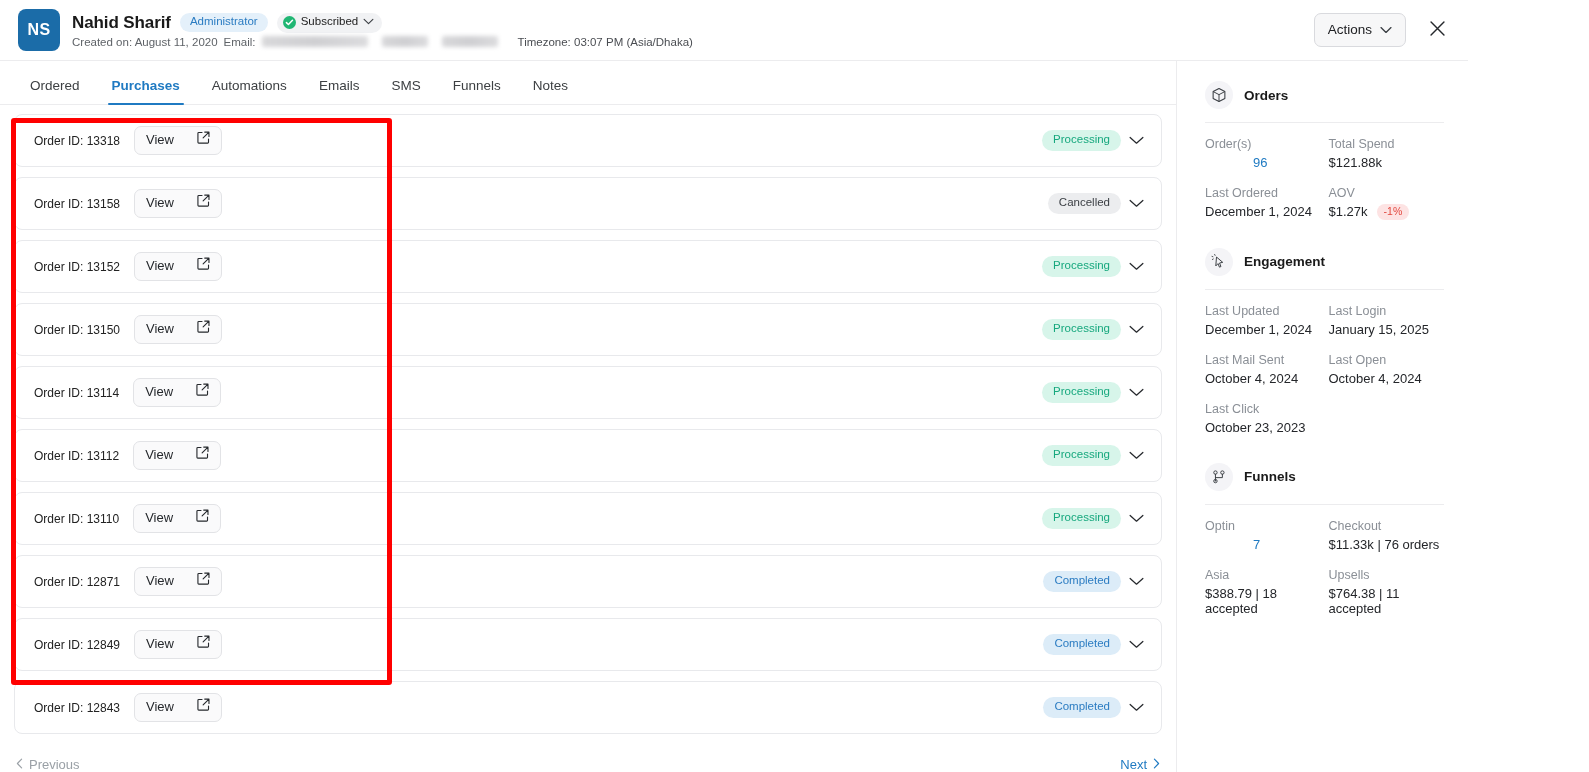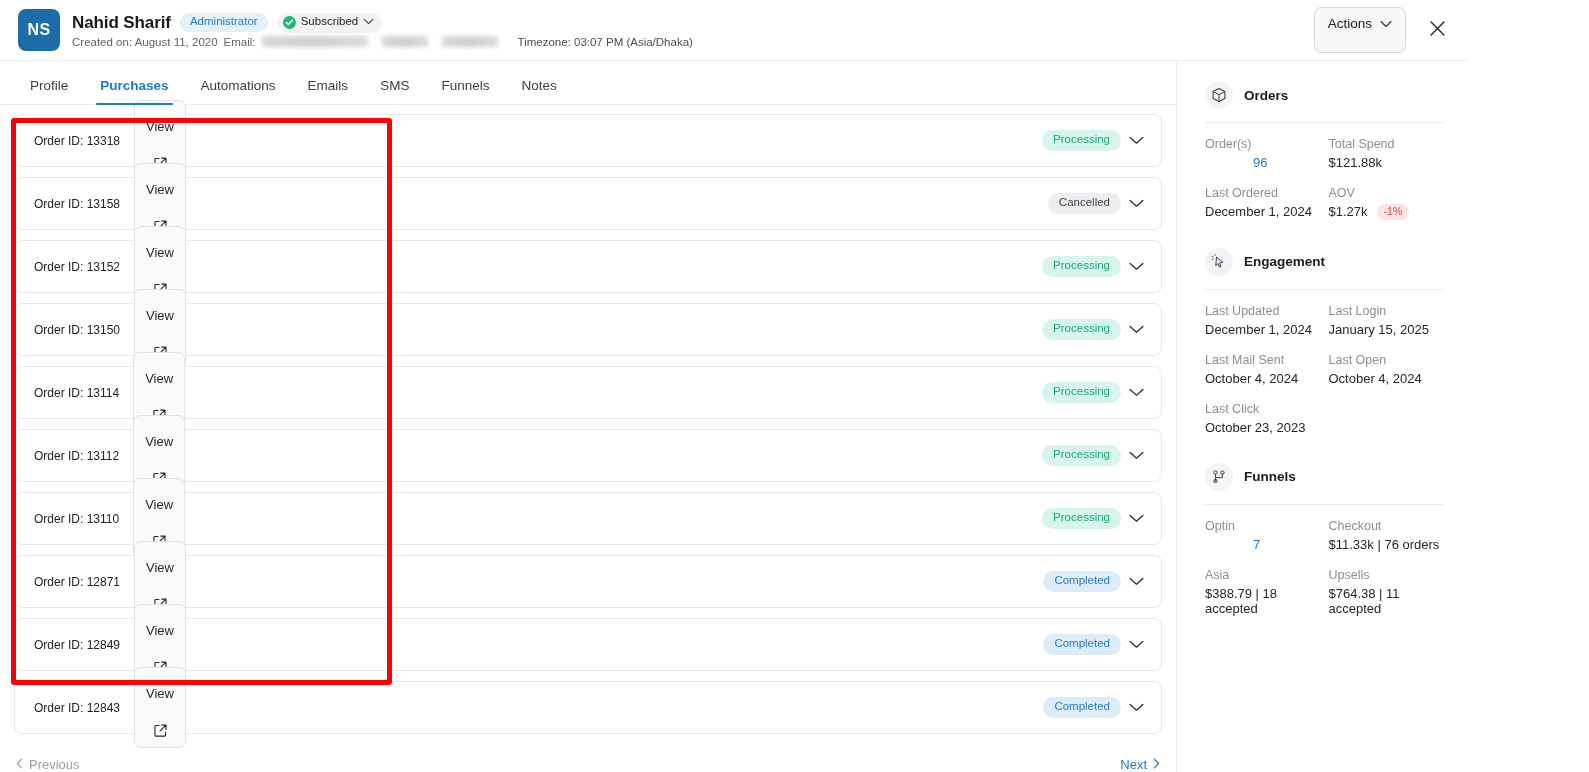--- a/index.html
+++ b/index.html
@@ -59,21 +59,21 @@
   .redact.a { width: 106px; }
   .redact.b { width: 46px; margin-left: 8px; }
   .redact.c { width: 56px; margin-left: 8px; }
   .tz { margin-left: 14px; color: #4a4d52; }
 
   .header-right {
     margin-left: auto; display: flex; align-items: center; gap: 18px;
   }
   .actions-btn {
     border: 1px solid #d9dade; background: #f7f7f8;
-    border-radius: 7px; padding: 8px 13px 21px;
+    border-radius: 7px; padding: 8px 13px 9px;
     font-size: 13.5px; color: #202124;
     display: flex; align-items: center; gap: 8px;
     cursor: pointer;
   }
   .close-btn {
     width: 26px; height: 26px; display: flex; align-items: center; justify-content: center;
     cursor: pointer; background: none; border: none;
   }
 
   
@@ -113,23 +113,23 @@
     border: 1px solid #e8e9ec; border-radius: 8px;
     height: 53px; flex: 0 0 53px;
     display: flex; align-items: center;
     padding: 0 16px 0 19px;
     background: #fff;
   }
   .order-id { font-size: 12px; color: #222; white-space: nowrap; }
   .view-btn {
     margin-left: 14px;
     border: 1px solid #e2e3e6; background: #fafafb;
-    border-radius: 7px; padding: 18px 11px 7px;
+    border-radius: 7px; padding: 4px 11px 7px;
     font-size: 13px; color: #25282c;
-    display: flex; align-items: center; gap: 23px; cursor: pointer; flex-direction: column;
+    display: flex; align-items: center; gap: 23px; cursor: pointer;
   }
   .row-right { margin-left: auto; display: flex; align-items: center; gap: 6px; }
   .badge {
     font-size: 11.5px; border-radius: 11px; padding: 4px 11px 5px;
     line-height: 1; white-space: nowrap;
   }
   .badge.processing { background: #d7f5ea; color: #17a87e; }
   .badge.cancelled  { background: #ecedef; color: #3b3f44; }
   .badge.completed  { background: #dcecf8; color: #2b7cc2; }
   .row-chev { width: 18px; display: flex; align-items: center; justify-content: center; cursor: pointer; }
@@ -232,21 +232,21 @@
         </span>
       </button>
     </div>
   </div>
 
   <div class="body">
 
     <div class="left-pane">
 
       <div class="tabs" id="tabbar">
-          <div class="tab">Profile</div>
+          <div class="tab">Ordered</div>
           <div class="tab active">Purchases</div>
           <div class="tab">Automations</div>
           <div class="tab">Emails</div>
           <div class="tab">SMS</div>
           <div class="tab">Funnels</div>
           <div class="tab">Notes</div>
         </div>
 
       <div class="orders-list" id="orderslist">
           <div class="order-row">

